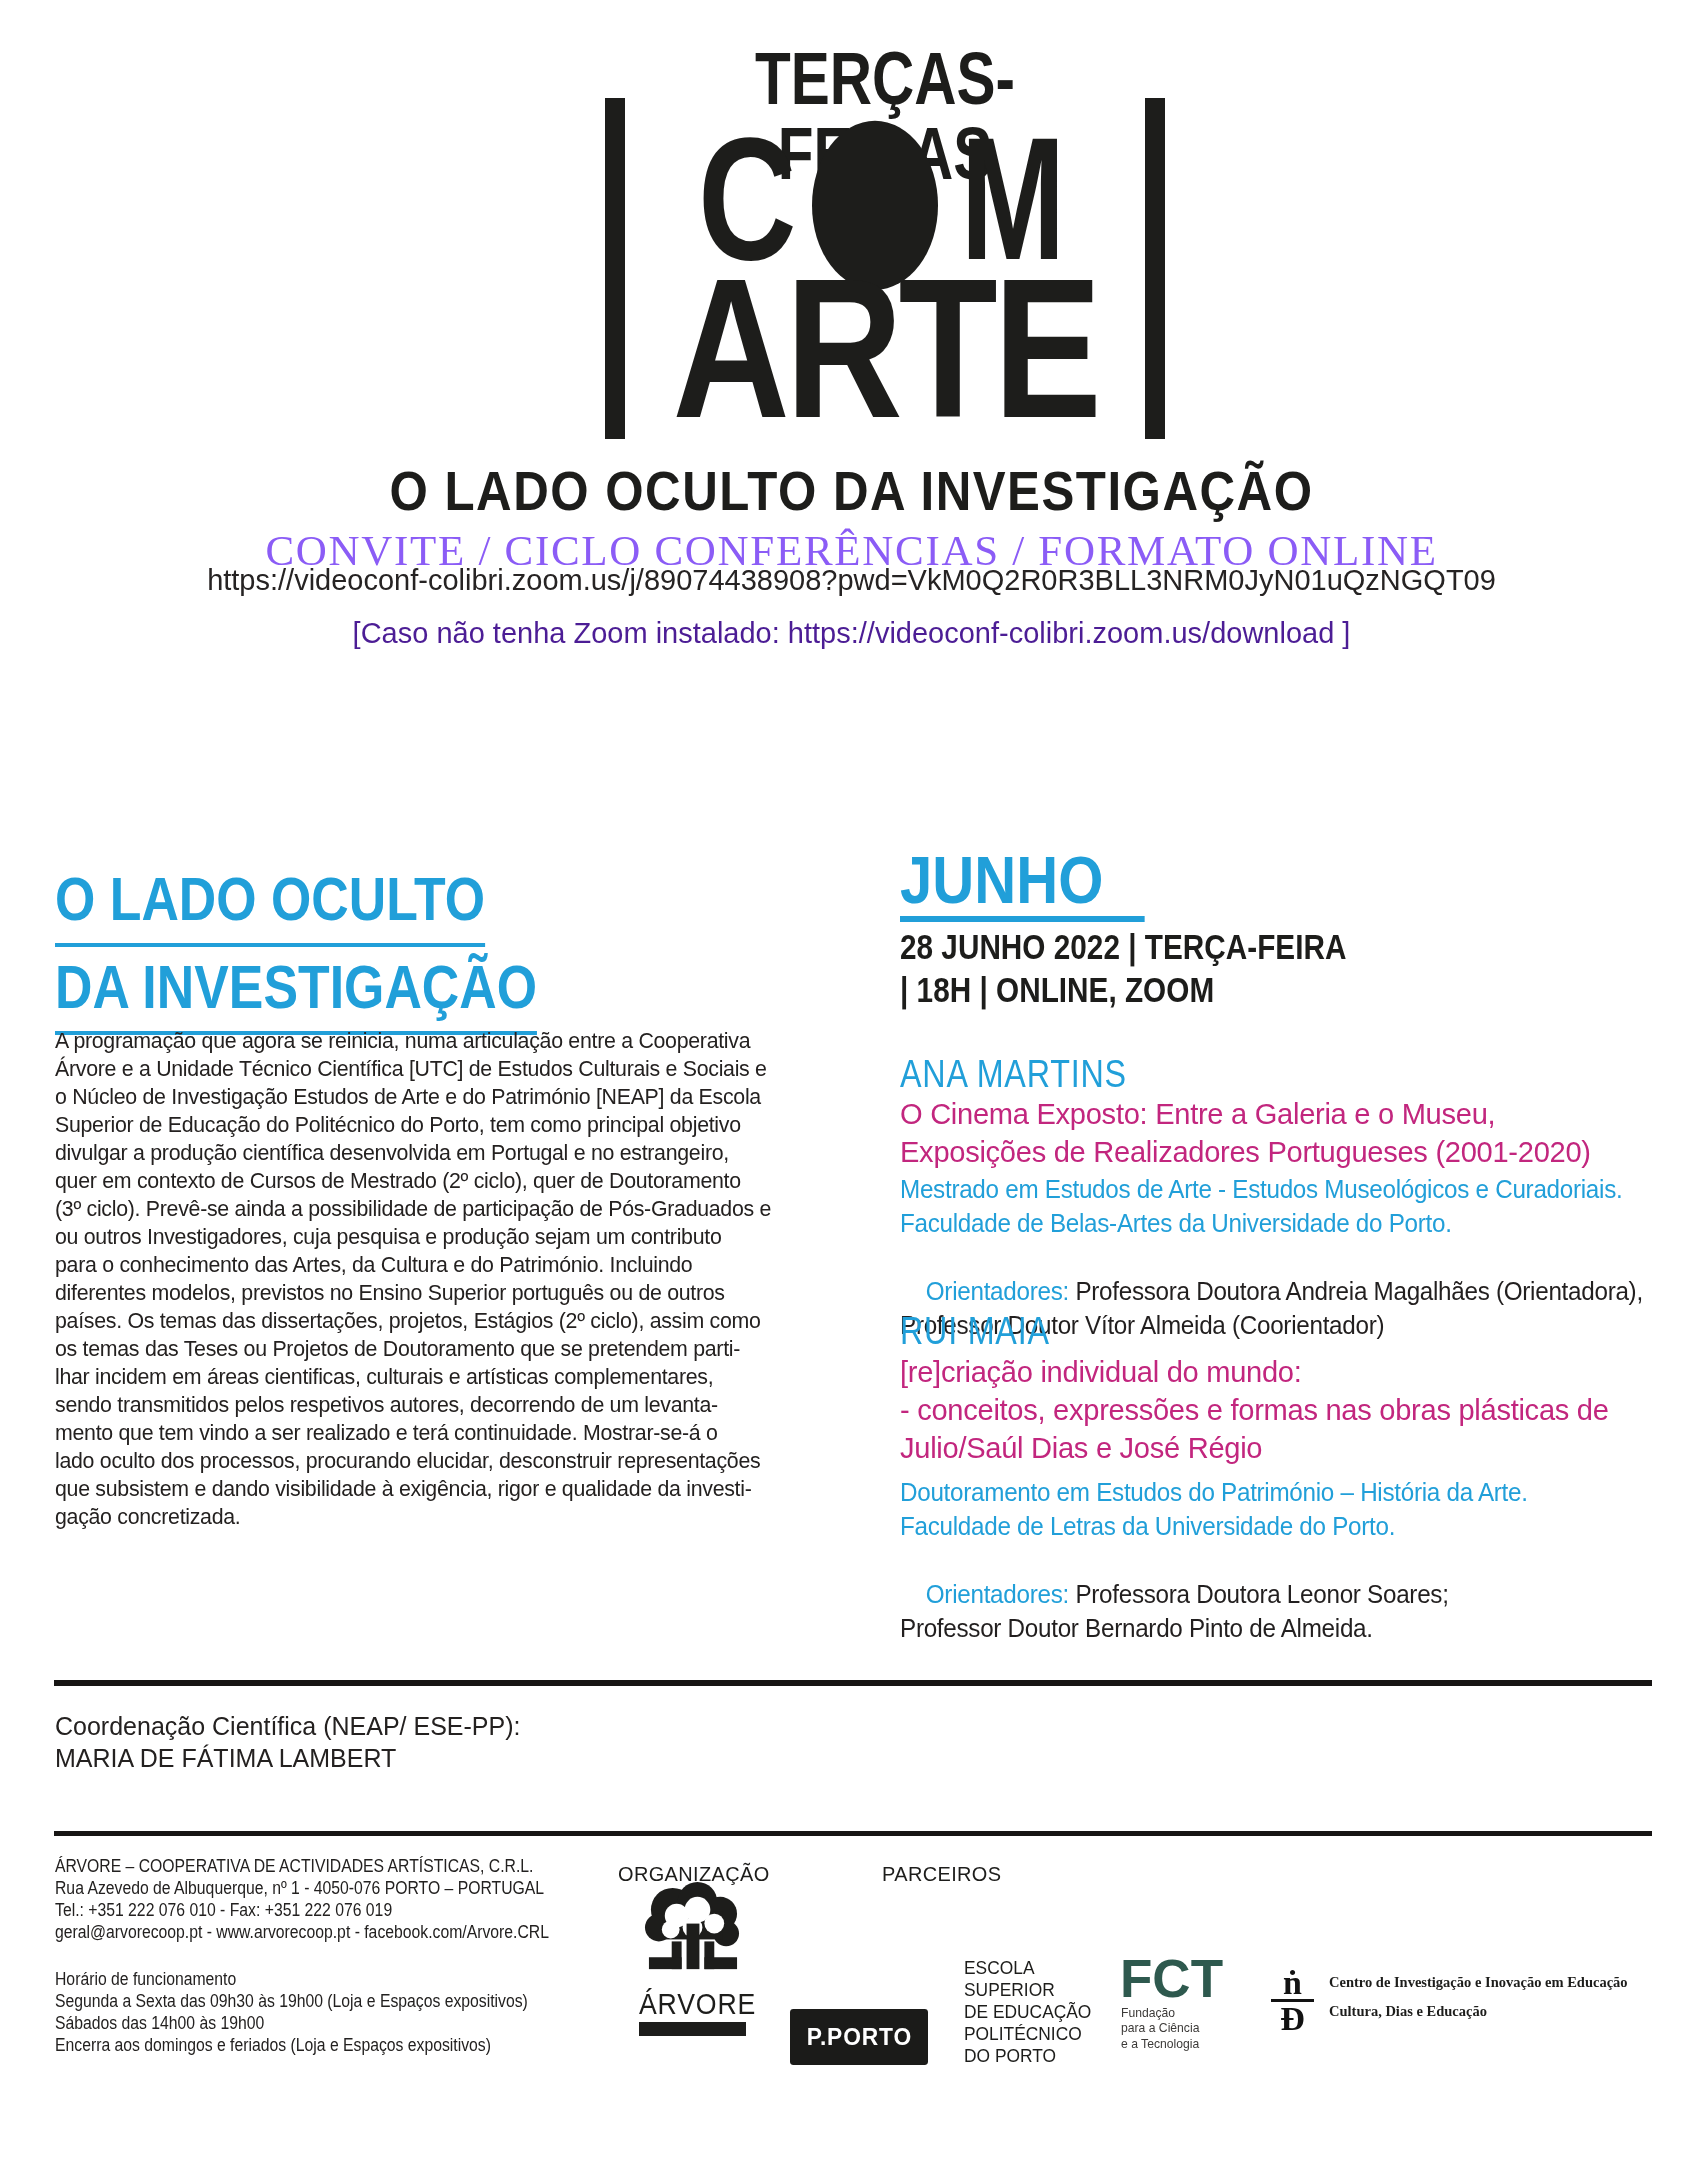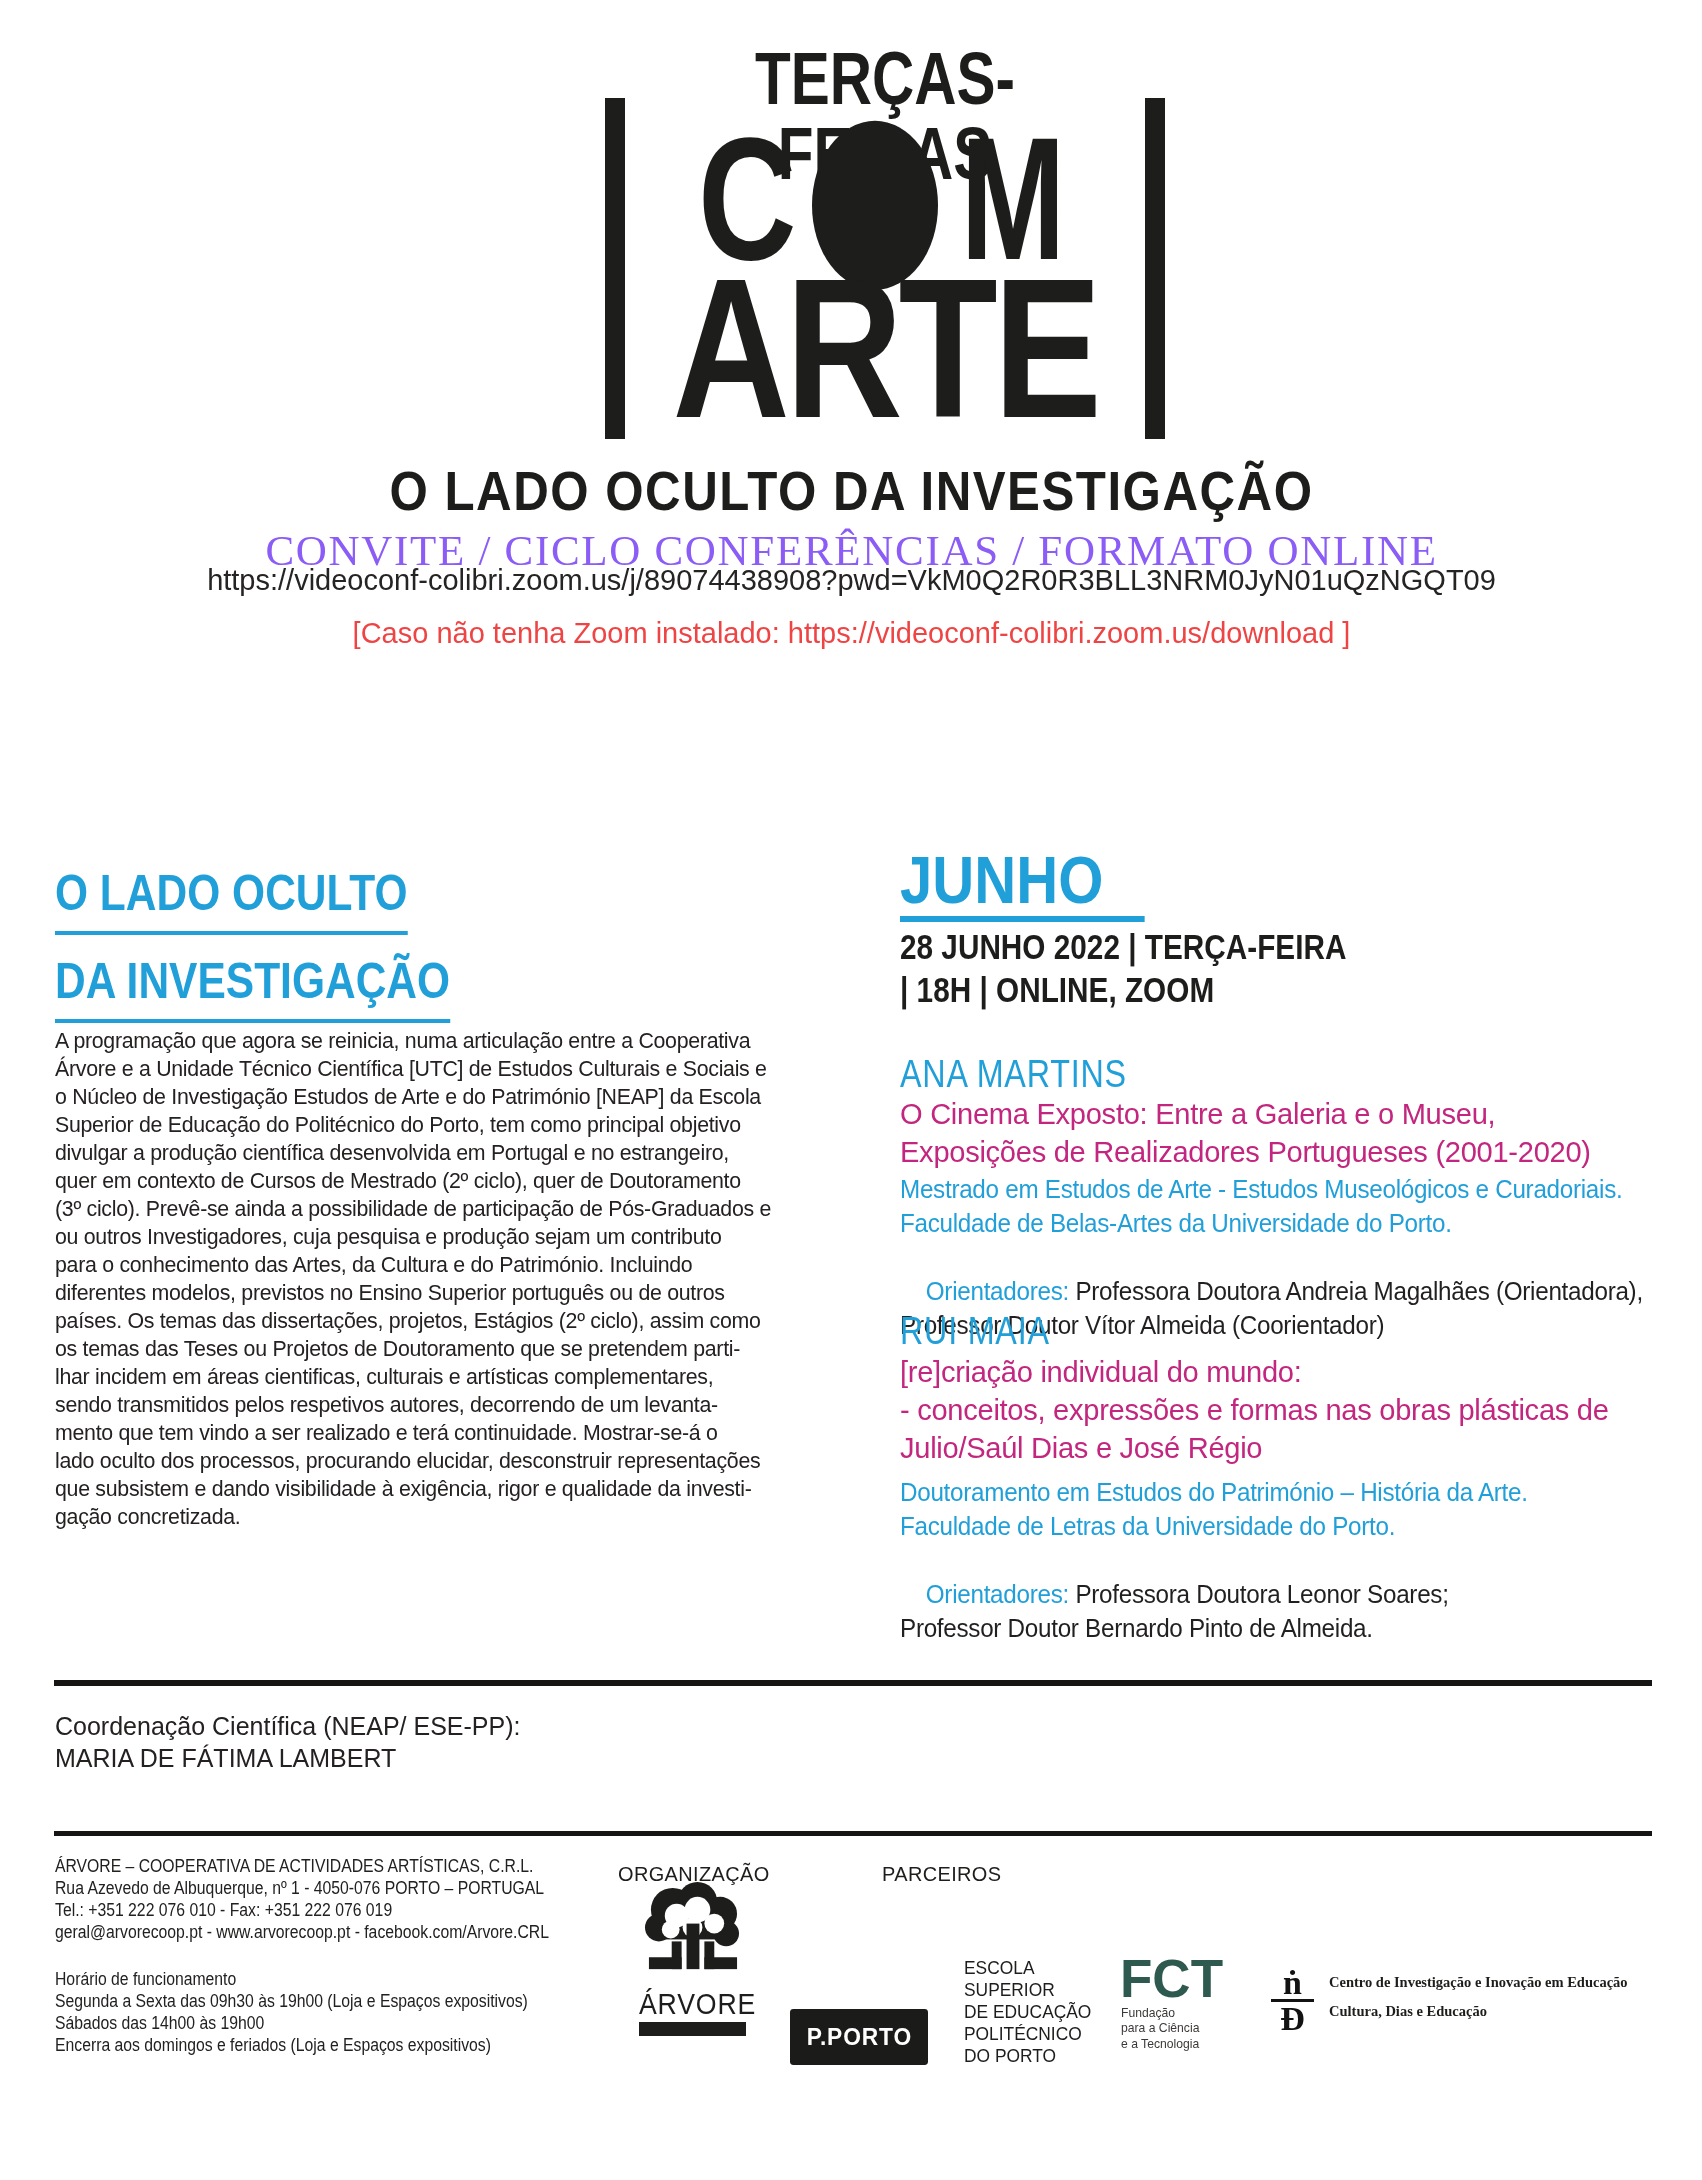--- a/index.html
+++ b/index.html
@@ -28,25 +28,25 @@
               margin:0 1.7px;transform:translateY(6.8px);}
   #logo-arte{position:absolute;top:260px;left:0;right:0;text-align:center;
              font-size:198px;line-height:.9;font-weight:800;letter-spacing:-5.1px;
              transform:scaleX(.82);transform-origin:50% 0;color:#1d1d1b;}
 
   
   #page-title{top:458px;font-size:56px;font-weight:800;letter-spacing:1.7px;
               transform:scaleX(.88);transform-origin:50% 0;color:#1d1d1b;}
   #subtitle{top:510px;font-family:"Liberation Serif",serif;font-size:43px;letter-spacing:1.7px;}
   #zoom-url{top:564px;font-size:29px;color:#262323;}
-  #zoom-note{top:617px;font-size:29px;color:#ef4444;}
+  #zoom-note{top:617px;font-size:29px;color:#4c1d95;}
   #invite{top:698px;font-size:27px;font-weight:700;line-height:48px;white-space:pre;}
 
   
-  .lh-line{left:55px;font-size:50px;font-weight:800;color:#219fd9;}
+  .lh-line{left:55px;font-size:61px;font-weight:800;color:#219fd9;}
   .lh-line span{display:inline-block;border-bottom:4.3px solid #219fd9;padding-bottom:8.5px;
                 transform:scaleX(.85);transform-origin:0 0;}
   #heading1{top:864px;}
   #heading2{top:952px;}
   #paragraph{left:55px;top:1027px;font-size:22px;line-height:28px;letter-spacing:-0.3px;
              white-space:pre;transform:scaleX(.97);transform-origin:0 0;color:#242120;}
 
   
   .rcol{left:900px;}
   #month span{display:inline-block;font-size:66px;font-weight:800;color:#219fd9;

